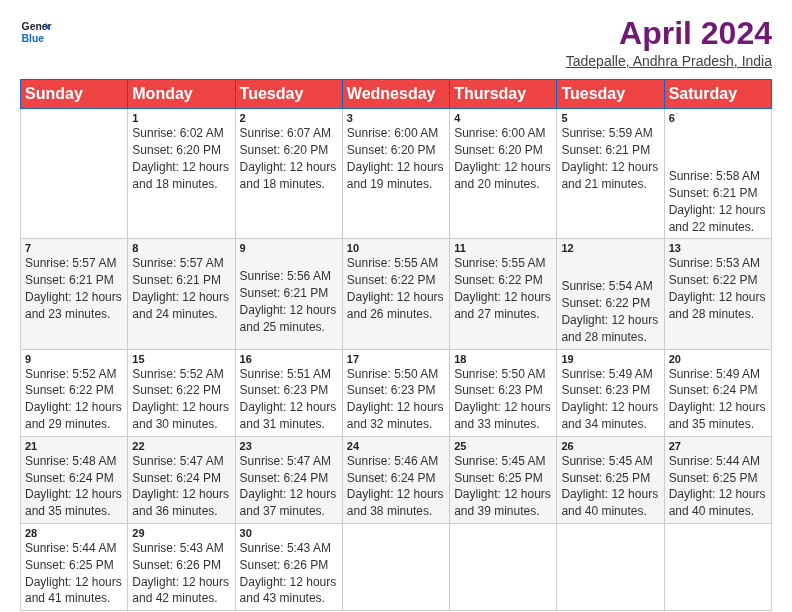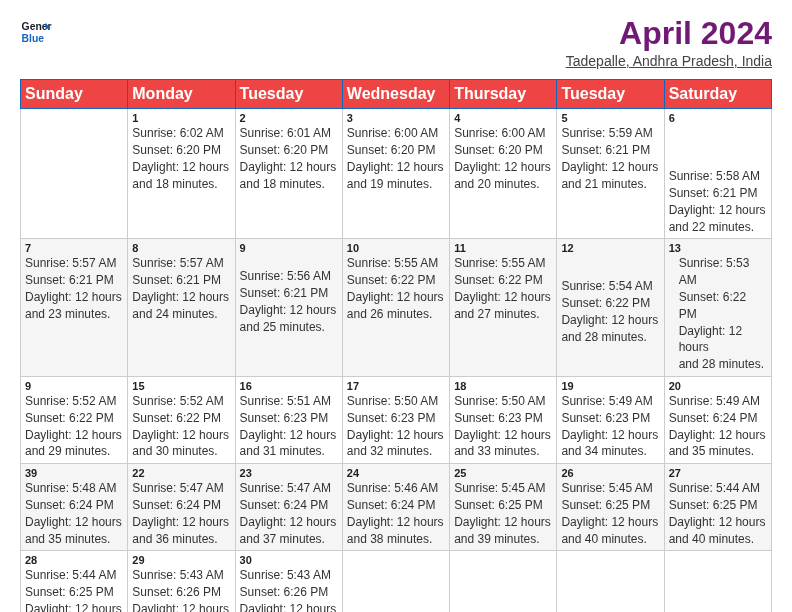--- a/index.html
+++ b/index.html
@@ -123,21 +123,21 @@
           <td class="empty-cell"></td>
           <td>
             <span class="day-num">1</span>
             <div class="day-info" style="white-space: pre-line;">Sunrise: 6:02 AM
 Sunset: 6:20 PM
 Daylight: 12 hours
 and 18 minutes.</div>
           </td>
           <td>
             <span class="day-num">2</span>
-            <div class="day-info" style="white-space: pre-line;">Sunrise: 6:01 AM
+            <div class="day-info" style="white-space: pre-line;">Sunrise: 6:07 AM
 Sunset: 6:20 PM
 Daylight: 12 hours
 and 18 minutes.</div>
           </td>
           <td>
             <span class="day-num">3</span>
             <div class="day-info" style="white-space: pre-line;">Sunrise: 6:00 AM
 Sunset: 6:20 PM
 Daylight: 12 hours
 and 19 minutes.</div>
@@ -202,21 +202,21 @@
           </td>
           <td>
             <span class="day-num">12</span>
             <div class="day-info" style="white-space: pre-line; margin-top: 24px;">Sunrise: 5:54 AM
 Sunset: 6:22 PM
 Daylight: 12 hours
 and 28 minutes.</div>
           </td>
           <td>
             <span class="day-num">13</span>
-            <div class="day-info" style="white-space: pre-line; margin-left: 10px;">Sunrise: 5:53 AM
+            <div class="day-info" style="white-space: pre-line;">Sunrise: 5:53 AM
 Sunset: 6:22 PM
 Daylight: 12 hours
 and 28 minutes.</div>
           </td>
         </tr>
         <tr>
           <td>
             <span class="day-num">9</span>
             <div class="day-info" style="white-space: pre-line;">Sunrise: 5:52 AM
 Sunset: 6:22 PM
@@ -261,21 +261,21 @@
           <td>
             <span class="day-num">20</span>
             <div class="day-info" style="white-space: pre-line;">Sunrise: 5:49 AM
 Sunset: 6:24 PM
 Daylight: 12 hours
 and 35 minutes.</div>
           </td>
         </tr>
         <tr>
           <td>
-            <span class="day-num">39</span>
+            <span class="day-num">21</span>
             <div class="day-info" style="white-space: pre-line;">Sunrise: 5:48 AM
 Sunset: 6:24 PM
 Daylight: 12 hours
 and 35 minutes.</div>
           </td>
           <td>
             <span class="day-num">22</span>
             <div class="day-info" style="white-space: pre-line;">Sunrise: 5:47 AM
 Sunset: 6:24 PM
 Daylight: 12 hours

